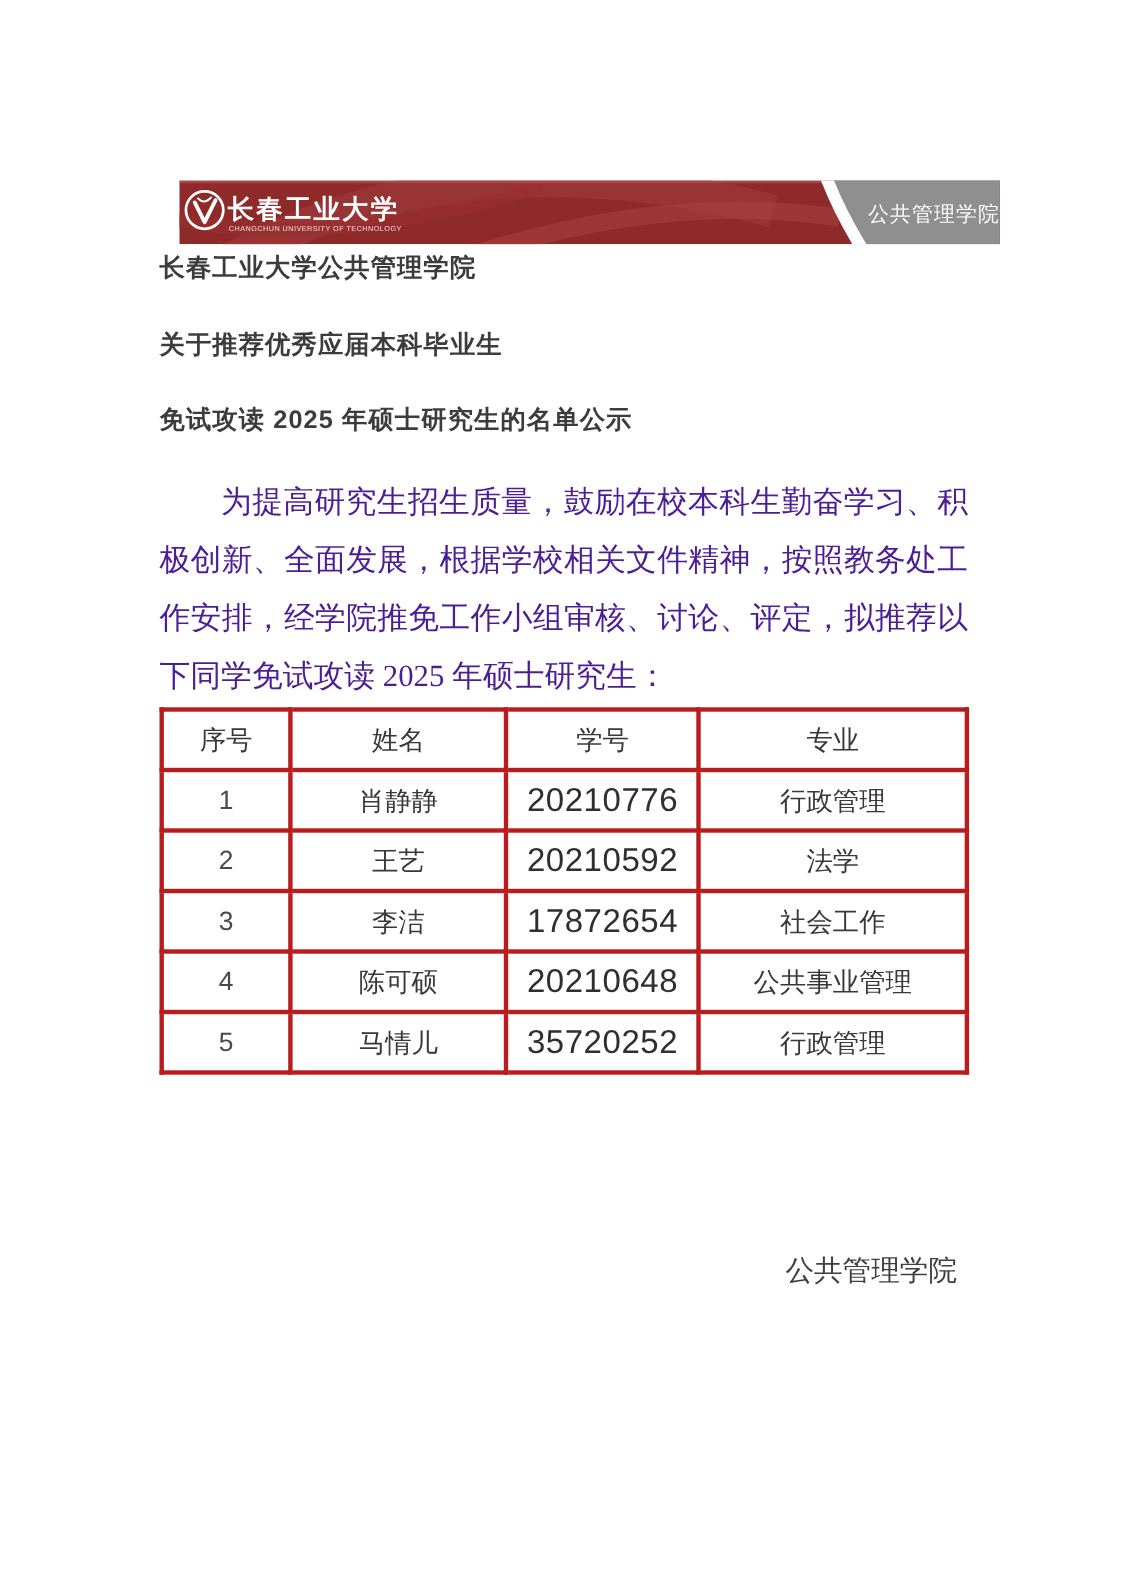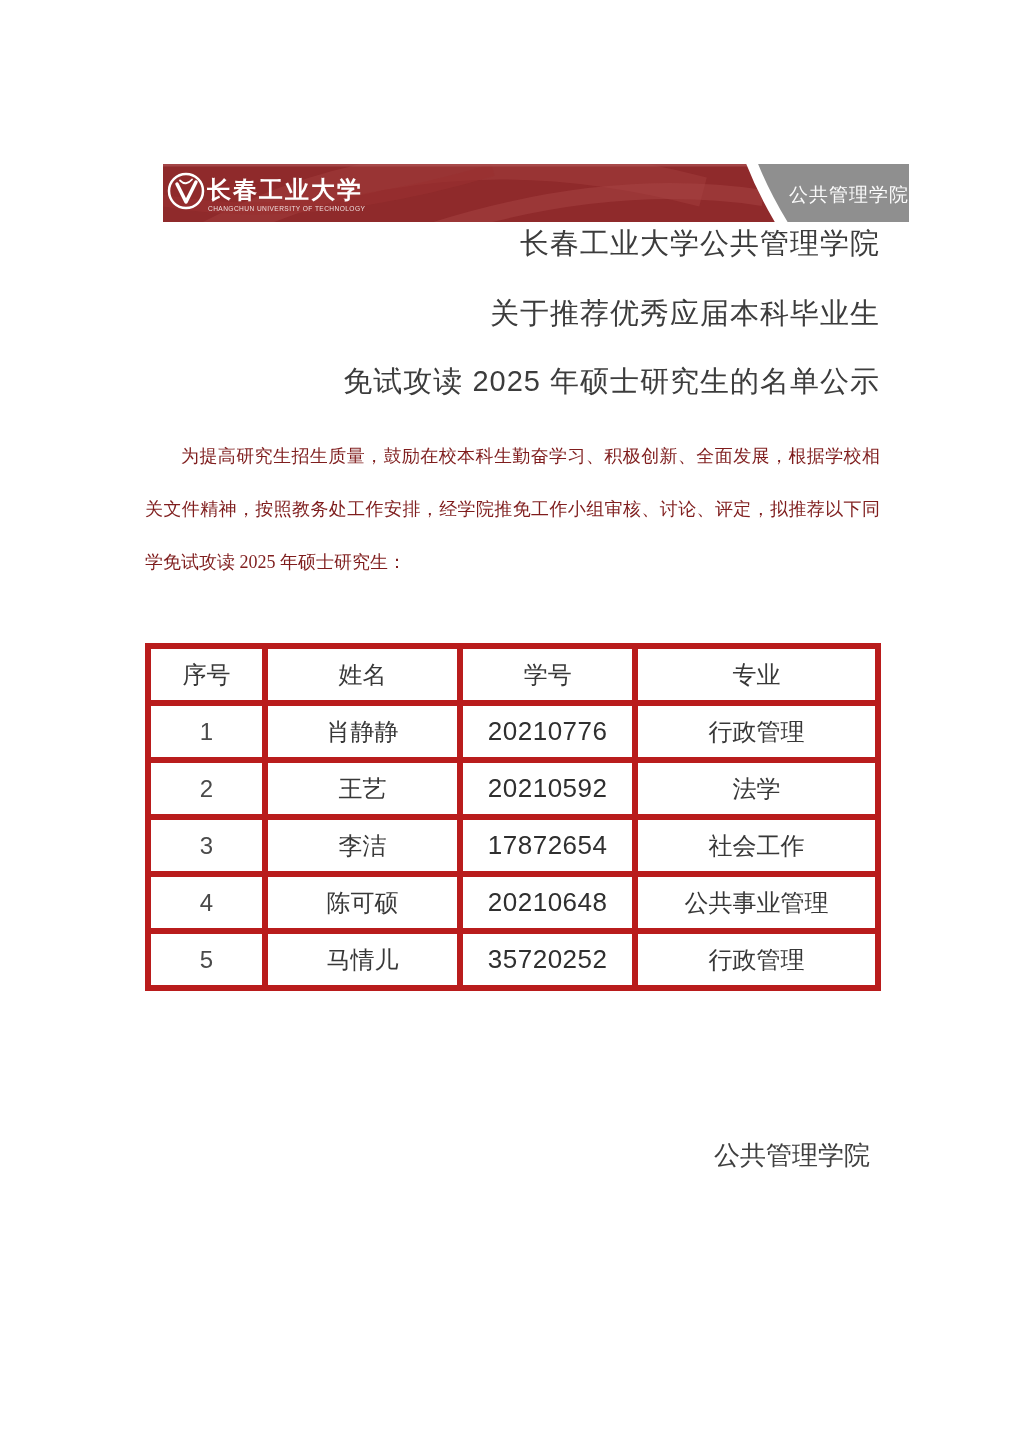--- a/index.html
+++ b/index.html
@@ -23,50 +23,50 @@
     color:#efdede;white-space:nowrap;font-family:"Liberation Sans","DejaVu Sans",sans-serif;
   }
   .dept{
     position:absolute;left:626px;top:18px;width:114px;text-align:center;
     font-size:19px;color:#fbfbfb;letter-spacing:1px;white-space:nowrap;
     font-family:"Liberation Serif","DejaVu Serif",serif;
   }
 
   
   .title{
-    position:absolute;left:145px;width:735px;text-align:right;
+    position:absolute;left:145px;width:735px;text-align:left;
     font-family:"Liberation Sans","DejaVu Sans",sans-serif;
-    font-weight:normal;font-size:29px;color:#3c3c3c;letter-spacing:1px;
+    font-weight:bold;font-size:23px;color:#3c3c3c;letter-spacing:1px;
     line-height:32px;white-space:nowrap;
   }
   .t1{top:227px;}
   .t2{top:297px;}
   .t3{top:365px;}
 
   
   .para{
     position:absolute;left:145px;width:735px;
-    font-size:18px;line-height:53px;color:#7f1d1d;
+    font-size:28px;line-height:53px;color:#4c1d95;
     text-align:justify;text-indent:2em;margin:0;
   }
   .intro{top:430px;}
   .closing{top:1020px;}
 
   
   table.roster{
     position:absolute;left:145px;top:643px;width:736px;
     border-collapse:collapse;table-layout:fixed;
   }
   table.roster th,table.roster td{
-    border:6px solid #b91c1c;height:51px;text-align:center;vertical-align:middle;
+    border:4px solid #b91c1c;height:51px;text-align:center;vertical-align:middle;
     font-size:24px;font-weight:normal;color:#383838;padding:0;
   }
   table.roster td.digits{
     font-family:"Liberation Sans","DejaVu Sans",sans-serif;
-    font-size:26px;color:#2f2f2f;letter-spacing:0.5px;
+    font-size:30px;color:#2f2f2f;letter-spacing:0.5px;
   }
   table.roster td.idx{
     font-family:"Liberation Sans","DejaVu Sans",sans-serif;
     font-size:24px;color:#4a4a4a;
   }
 
   
   .sig{
     position:absolute;left:145px;width:735px;text-align:right;margin:0;
     font-size:26px;line-height:40px;color:#3f3f3f;box-sizing:border-box;

